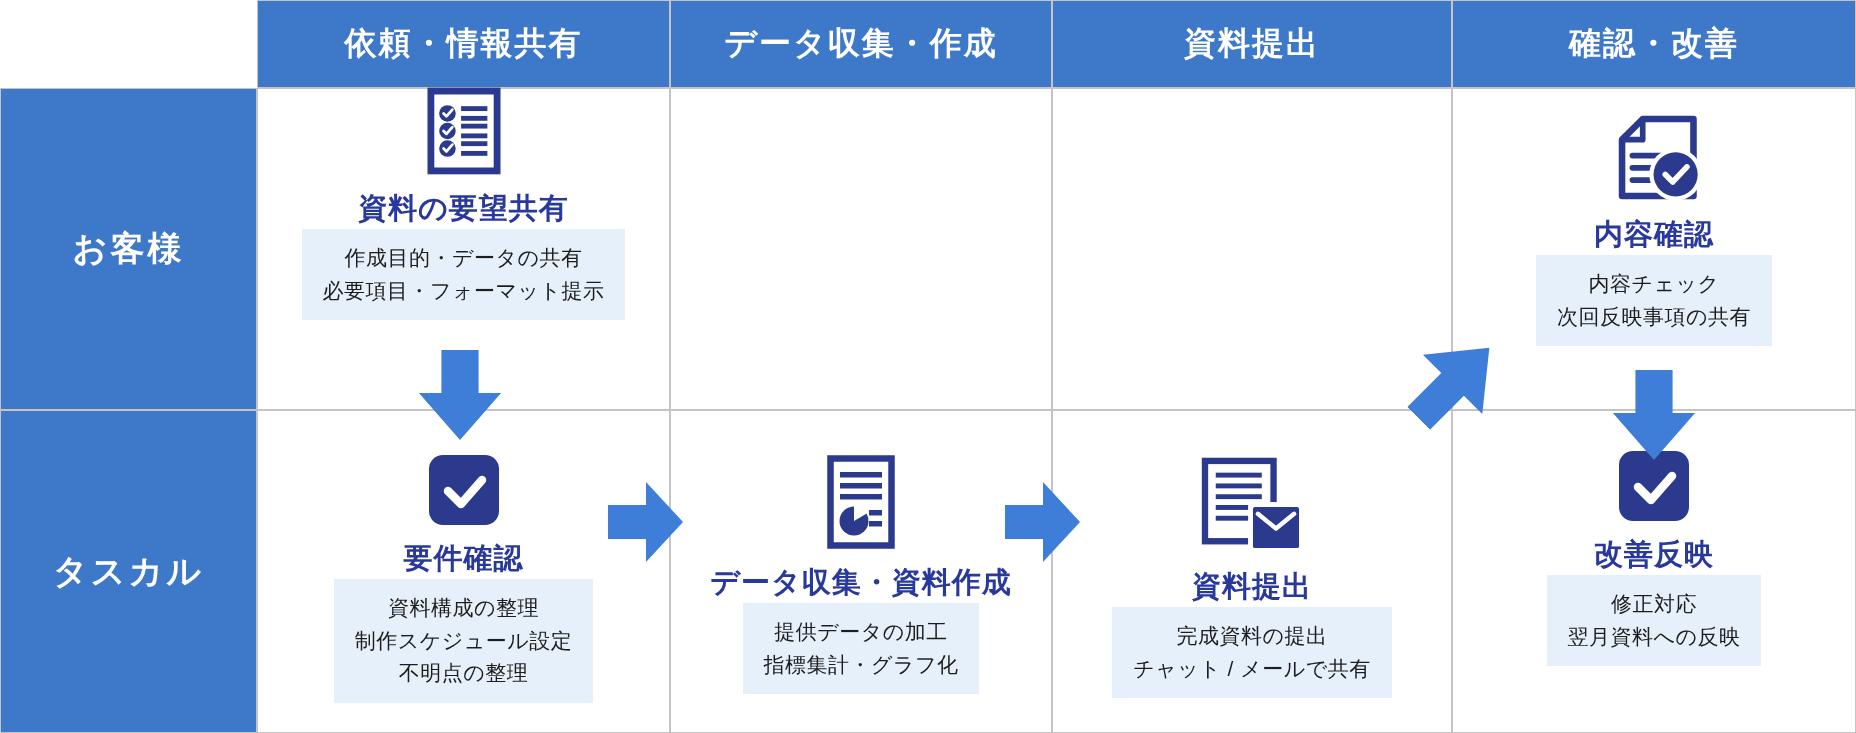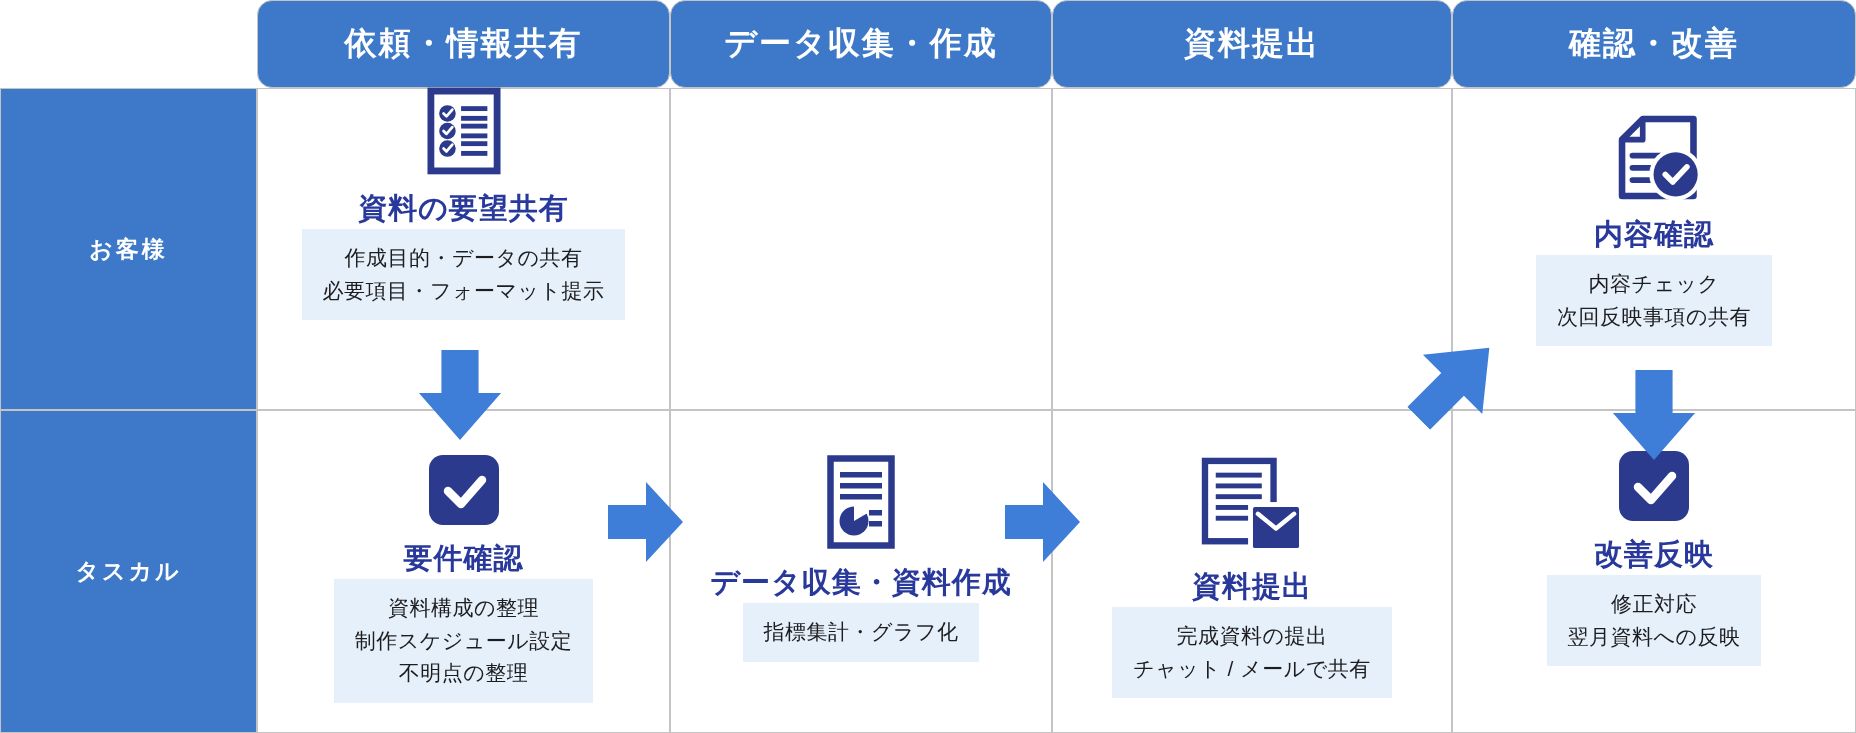--- a/index.html
+++ b/index.html
@@ -14,22 +14,22 @@
     box-sizing:border-box;
   }
   .board * { box-sizing:border-box; }
   .bordered { border:1px solid #c4c4c4; }
   .corner { background:#ffffff; }
   .bluecell {
     background:#3d79c8; color:#ffffff;
     display:flex; align-items:center; justify-content:center;
     font-weight:bold;
   }
-  .head   { font-size:32px; letter-spacing:2px;border-radius:15px; }
-  .rowlab { font-size:23px; letter-spacing:3px; }
+  .head   { font-size:32px; letter-spacing:2px; }
+  .rowlab { font-size:34px; letter-spacing:3px; }
   .cell {
     background:#ffffff;
     display:flex; flex-direction:column; align-items:center;
   }
   .pt20 { }
   .pt40 { padding-top:24px; }
   .pt44 { padding-top:44px; }
   .pt62 { padding-top:40px; }
   .step-title {
     color:#28389b; font-weight:bold; font-size:29px;
@@ -129,20 +129,21 @@
         <rect x="13" y="28" width="42" height="5.5" fill="#2b3a8d"></rect>
         <rect x="13" y="39" width="42" height="5.5" fill="#2b3a8d"></rect>
         <circle cx="27" cy="66" r="14.5" fill="#2b3a8d"></circle>
         <path d="M27,66 L27,49 A17,17 0 0 1 41.5,57.5 Z" fill="#ffffff"></path>
         <rect x="42" y="55" width="13" height="5.5" fill="#2b3a8d"></rect>
         <rect x="42" y="66" width="13" height="5.5" fill="#2b3a8d"></rect>
       </svg>
     </div>
     <div class="step-title">データ収集・資料作成</div>
     <div class="descbox">
+      <div class="line">提供データの加工</div>
       <div class="line">指標集計・グラフ化</div>
     </div>
   </div>
 
   <div class="cell bordered pt44">
     <div class="icon-wrap" style="height:98px">
       <svg width="102" height="96" viewBox="0 0 104 98">
         <rect x="4" y="4" width="70" height="82" fill="none" stroke="#2b3a8d" stroke-width="6.5"></rect>
         <rect x="15" y="16" width="47" height="5" fill="#2b3a8d"></rect>
         <rect x="15" y="27" width="47" height="5" fill="#2b3a8d"></rect>

